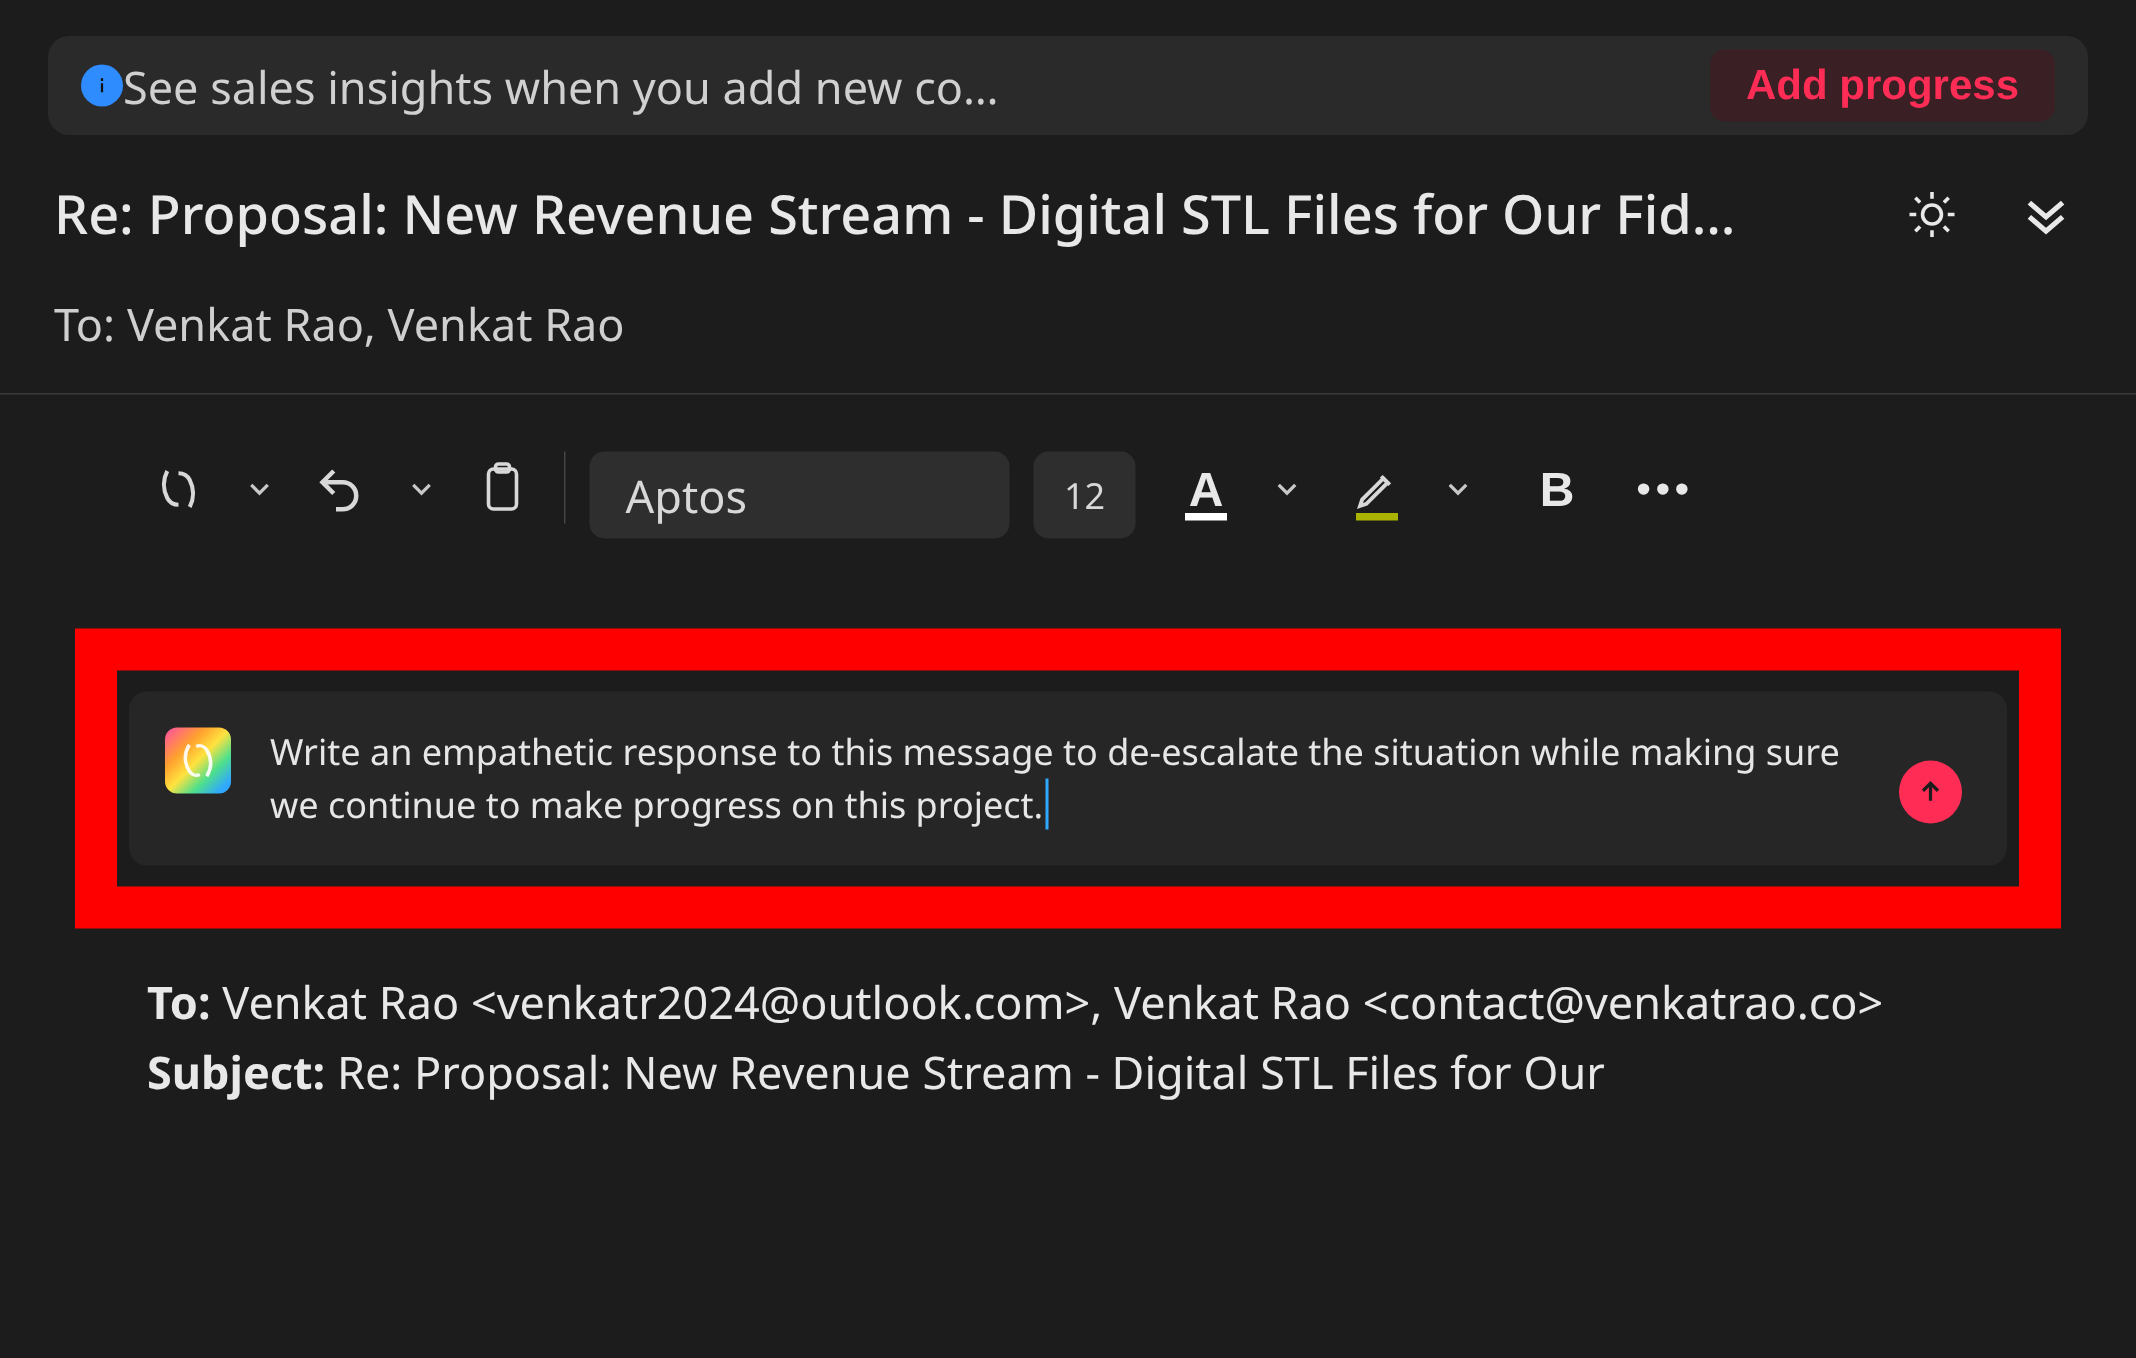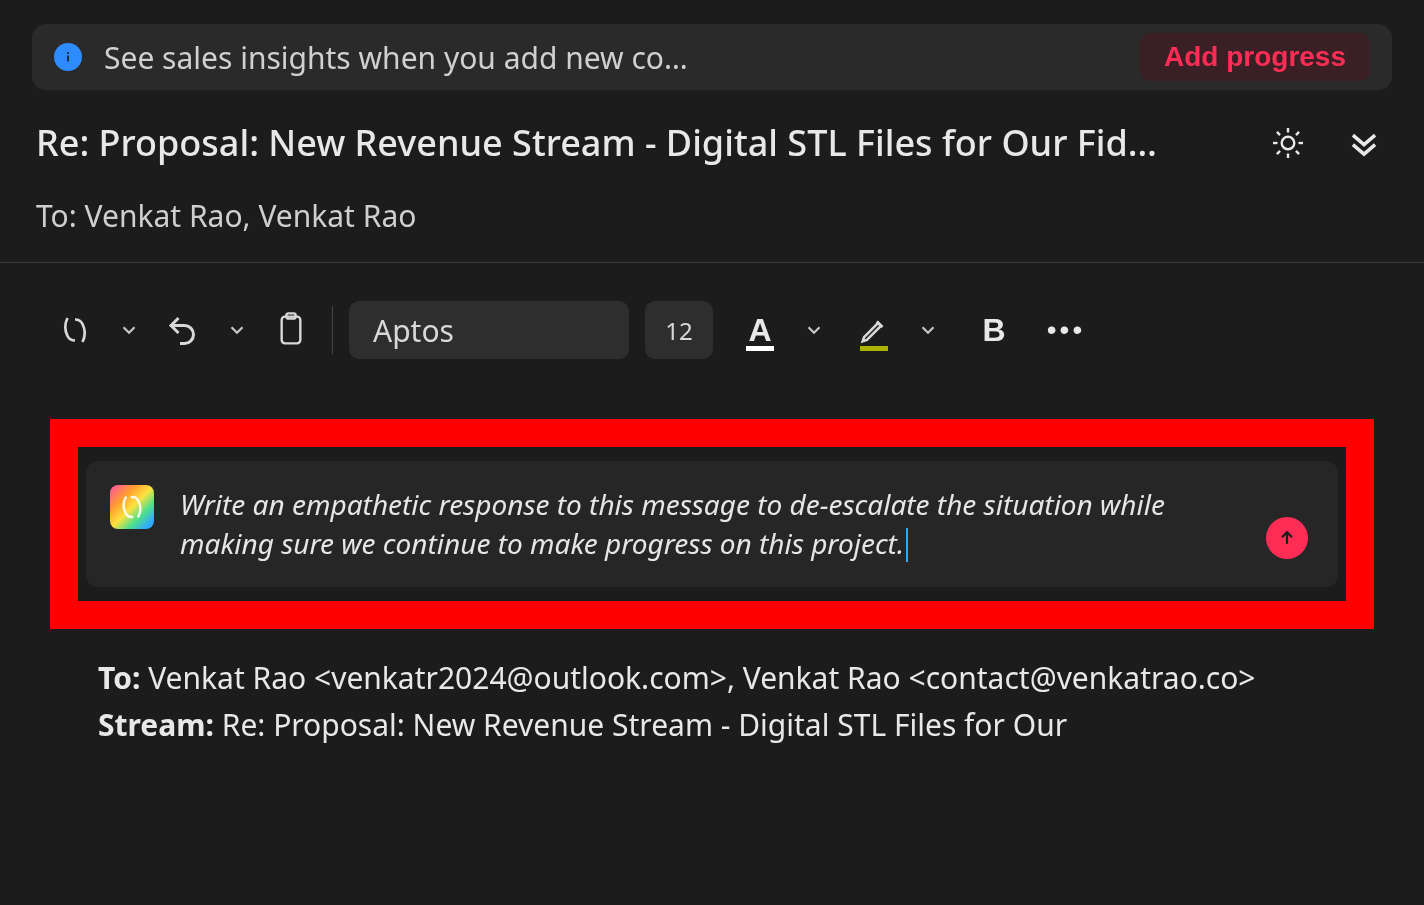--- a/index.html
+++ b/index.html
@@ -13,21 +13,20 @@
   }
   .root { width: 100%; height: 100%; padding: 0; }
   .notif-bar {
     margin: 24px 32px 0 32px;
     background: #2a2a2a;
     border-radius: 14px;
     height: 66px;
     display: flex;
     align-items: center;
     padding: 0 22px;
-    gap: 22px;
   }
   .info-icon {
     width: 28px; height: 28px; border-radius: 50%;
     background: #2f8cff;
     display: flex; align-items: center; justify-content: center;
     flex: 0 0 auto;
   }
   .info-icon svg { width: 18px; height: 18px; }
   .notif-text {
     flex: 1 1 auto;
@@ -79,23 +78,24 @@
     font-size: 30px;
     color: #cfcfcf;
   }
   .divider {
     height: 1px;
     background: #3a3a3a;
     margin: 0 0 0 0;
   }
   .toolbar {
     display: flex;
-    align-items: center;
+    align-items: flex-start;
     gap: 4px;
     padding: 38px 50px 30px 50px;
+    margin-left: 44px;
   }
   .tb-btn {
     width: 50px; height: 50px;
     display: flex; align-items: center; justify-content: center;
     background: transparent; border: none; cursor: pointer;
     color: #d8d8d8;
     border-radius: 8px;
   }
   .chev { font-size: 26px; color: #c8c8c8; }
   .vsep { width: 1px; height: 48px; background: #444; margin: 0 12px; }
@@ -151,24 +151,23 @@
     position: relative;
   }
   .copilot-icon {
     width: 44px; height: 44px; flex: 0 0 auto;
     border-radius: 8px;
     background: linear-gradient(135deg,#ff4da6 0%, #ff9f2f 30%, #ffe23f 50%, #4fe08a 70%, #2fa8ff 90%);
     display: flex; align-items: center; justify-content: center;
   }
   .copilot-text {
     flex: 1 1 auto;
-    font-size: 28px;
+    font-size: 24px;
     line-height: 1.4;
     color: #e6e6e6;
-    font-style: italic;
   }
   .caret { display:inline-block; width:2px; height:34px; background:#2fa8ff; vertical-align:text-bottom; margin-left:2px;}
   .send-copilot {
     width: 42px; height: 42px; border-radius: 50%;
     background: #ff2d55;
     display: flex; align-items: center; justify-content: center;
     border: none; cursor: pointer;
     flex: 0 0 auto;
     align-self: flex-end;
     margin-bottom: 4px;
@@ -314,19 +313,19 @@
   </div>
 </div>
 
 <div class="body-area">
   <div>
     <b>To:</b>
     <span> </span>
     <span>Venkat Rao &lt;venkatr2024@outlook.com&gt;, Venkat Rao &lt;contact@venkatrao.co&gt;</span>
   </div>
   <div>
-    <b>Stream:</b>
+    <b>Subject:</b>
     <span> </span>
     <span>Re: Proposal: New Revenue Stream - Digital STL Files for Our</span>
   </div>
 </div>
 
 </div>
 
 </body></html>

